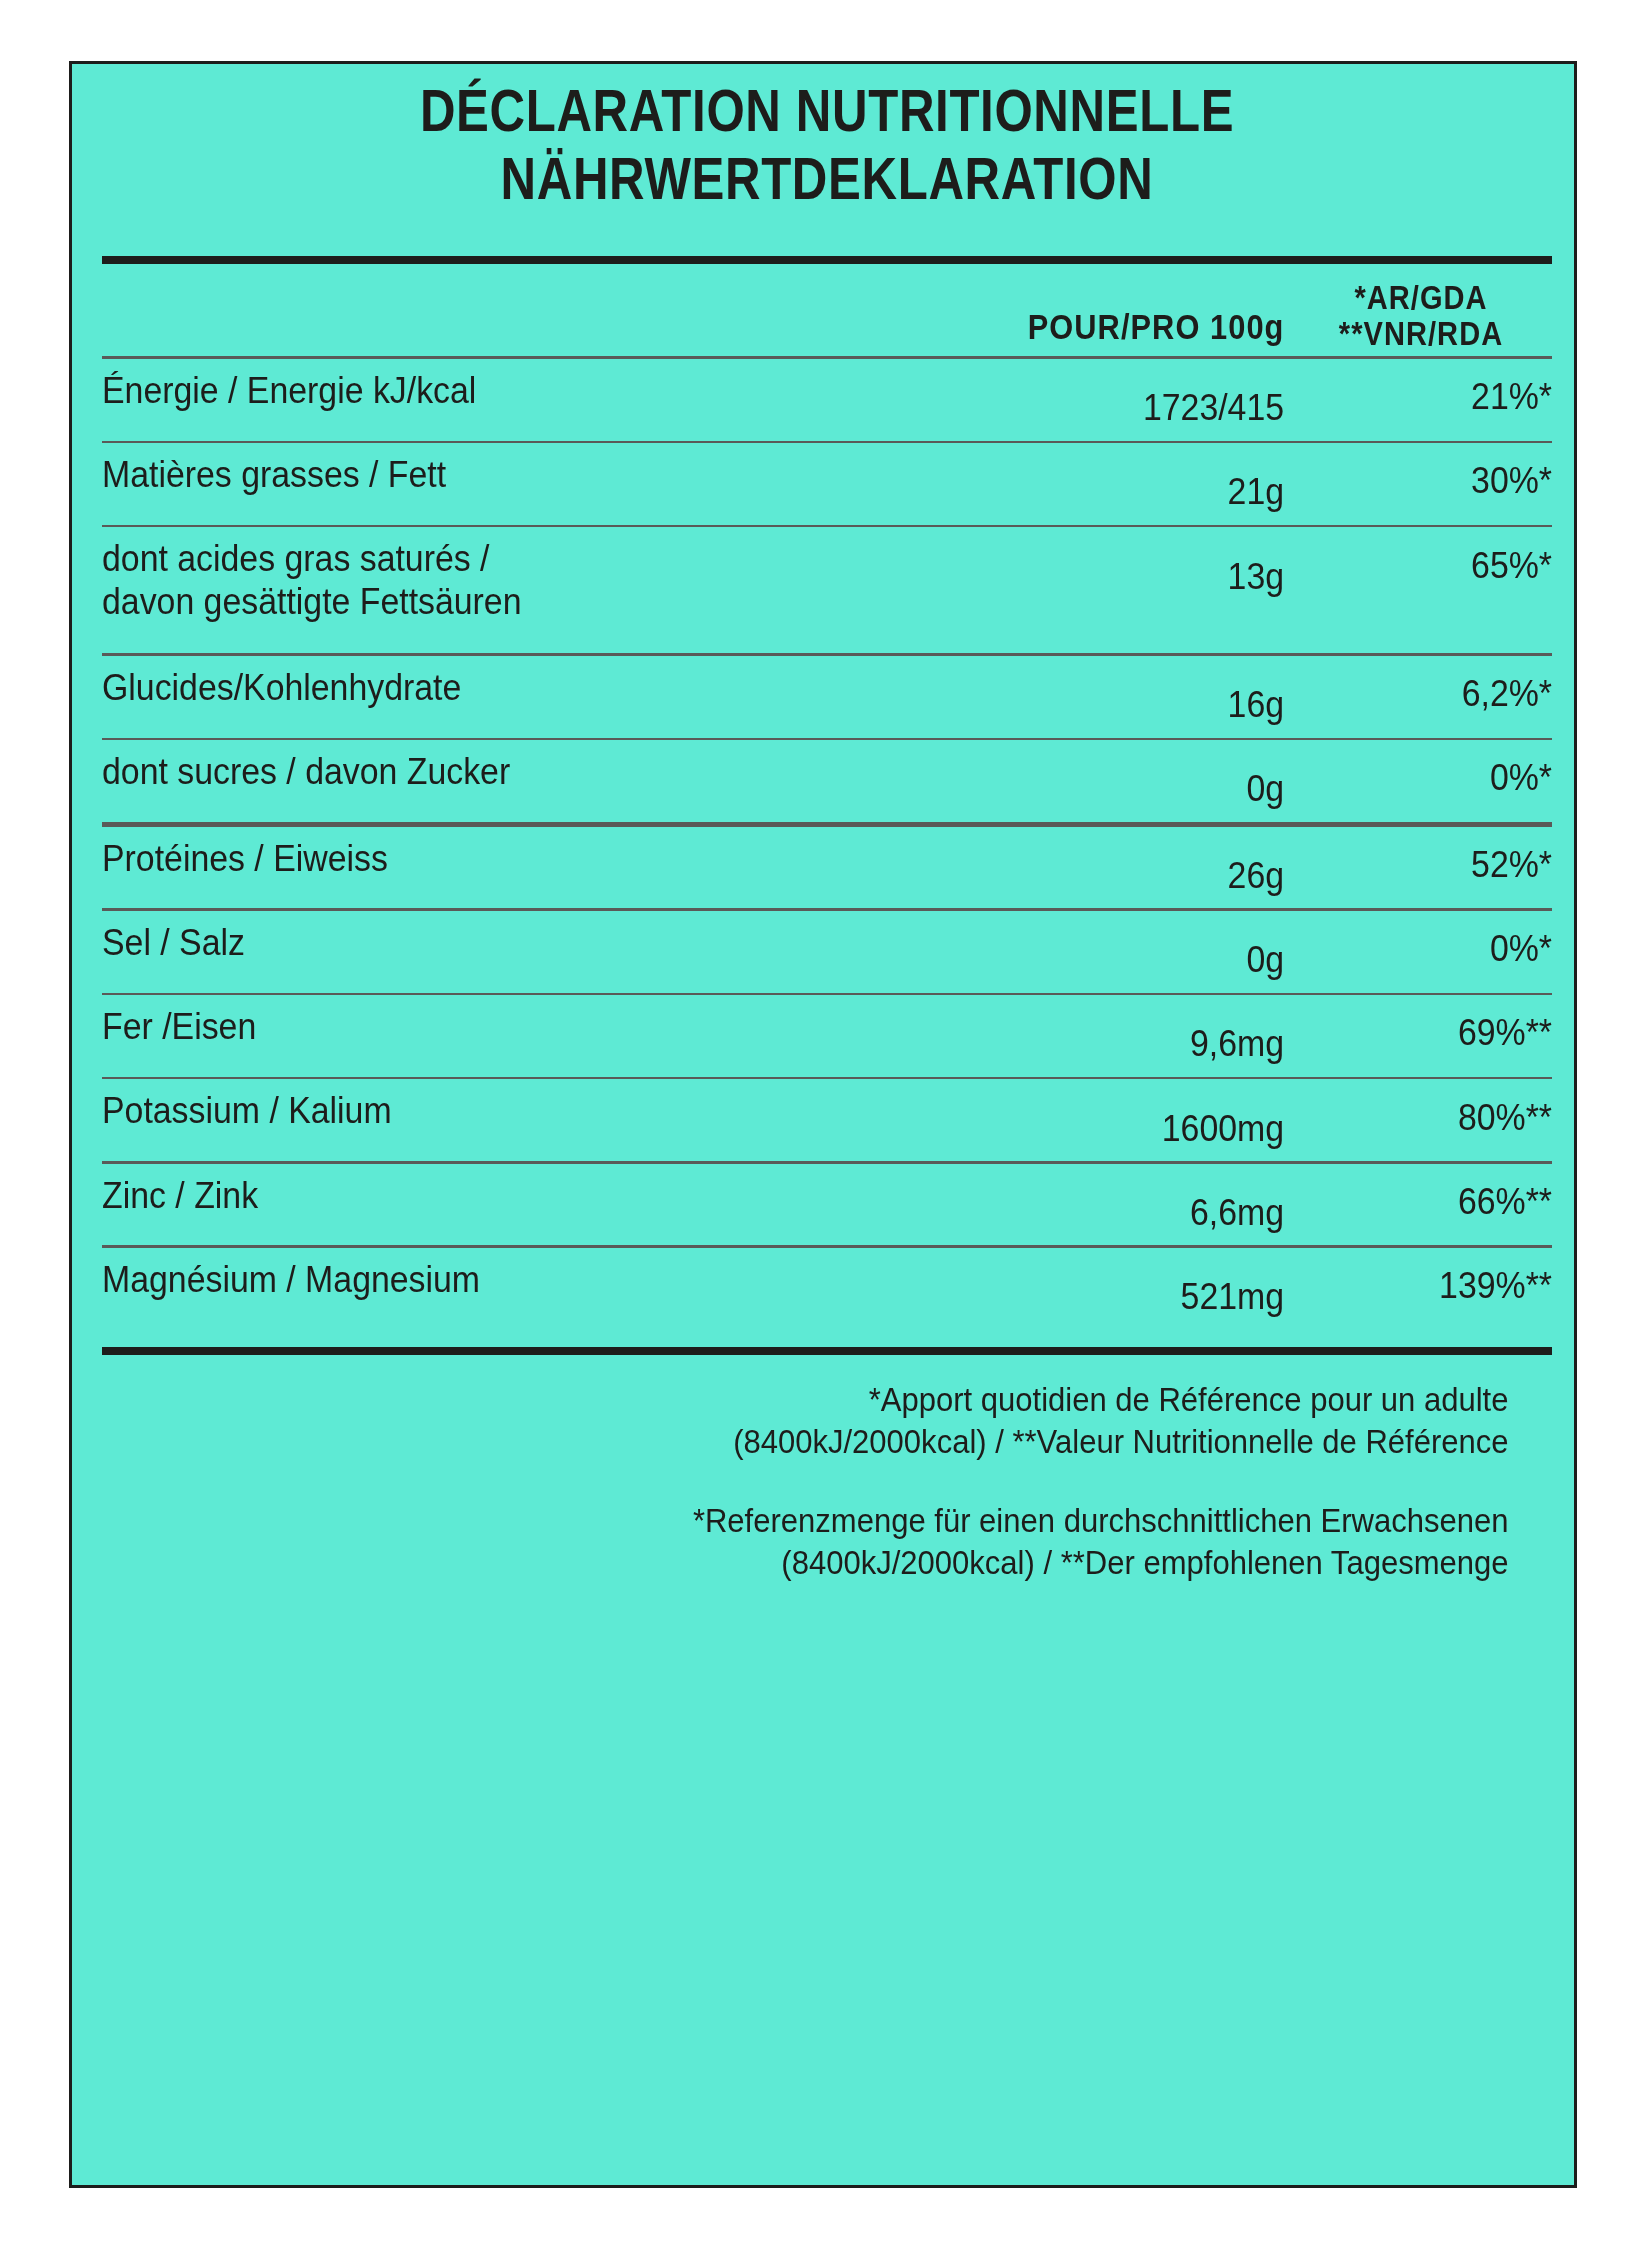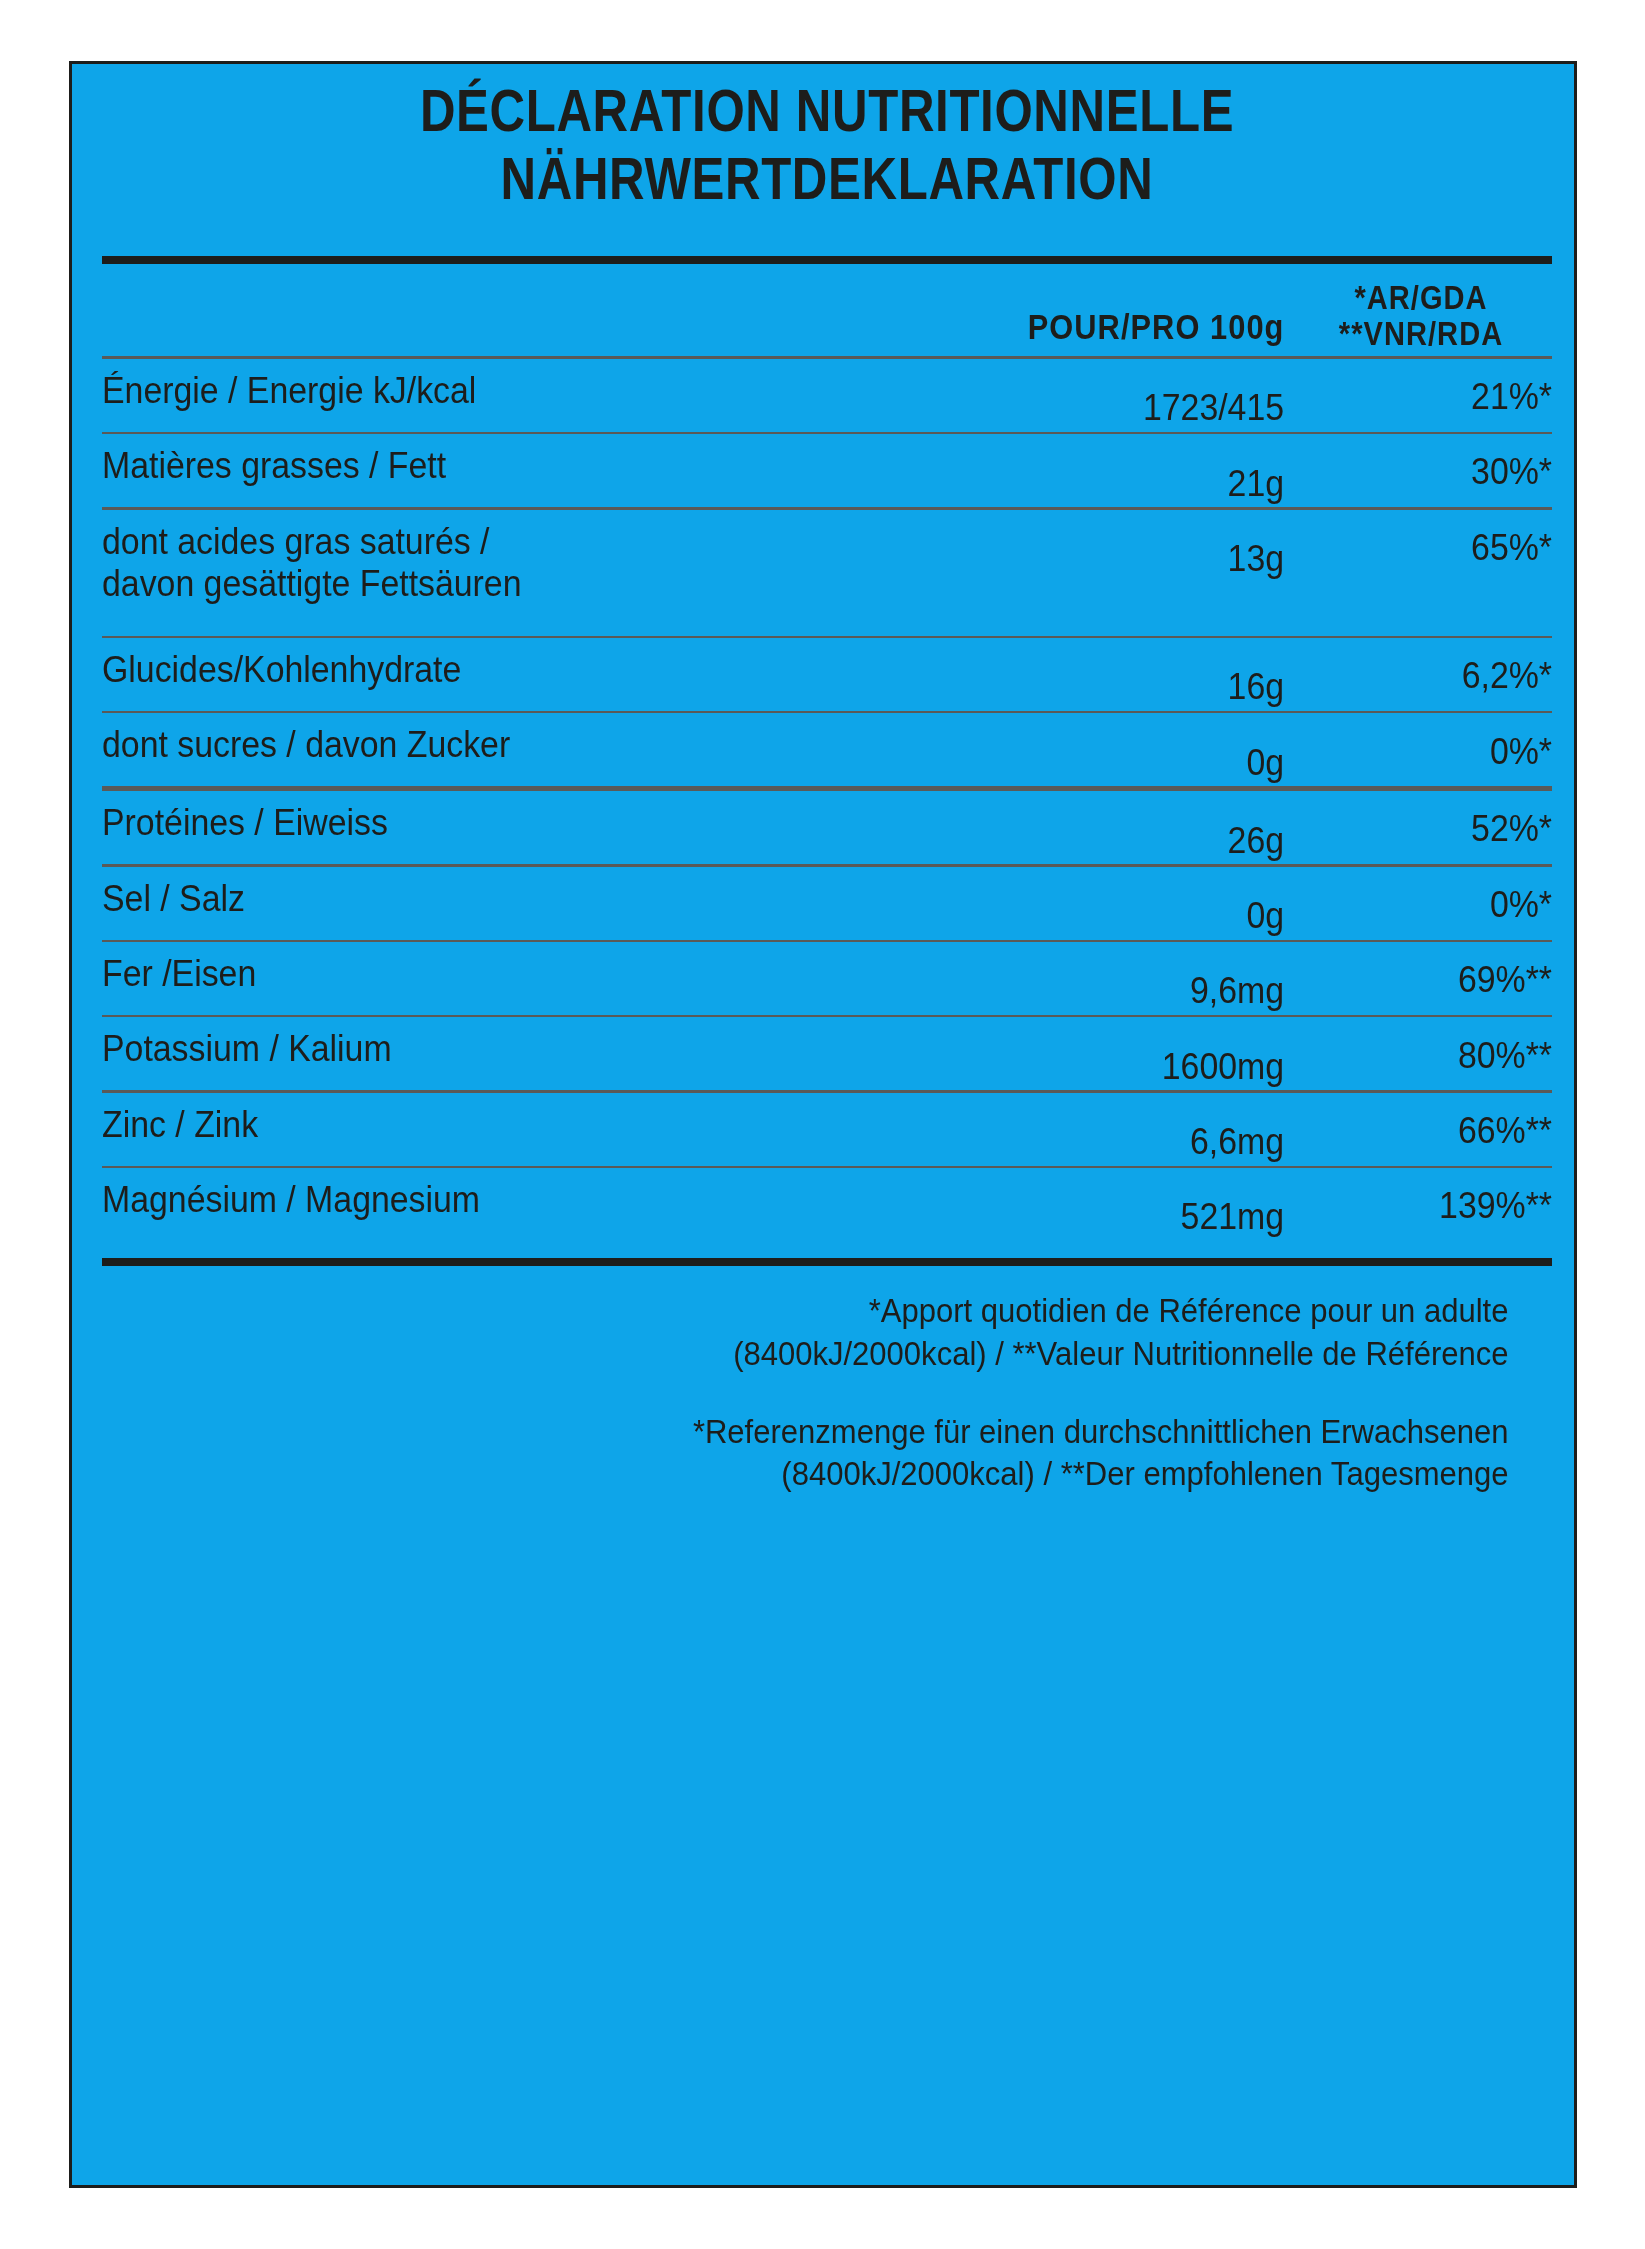--- a/index.html
+++ b/index.html
@@ -16,21 +16,21 @@
   }
 
   #label-frame {
     position: absolute;
     left: 69px;
     top: 61px;
     width: 1508px;
     height: 2127px;
     border: 3.2px solid #1d1d1b;
     box-sizing: border-box;
-    background: #0ea5e9;
+    background: #5eead4;
   }
 
   #label-inner {
     position: absolute;
     left: 30px;
     top: 0px;
     width: 1450px;
     height: 100%;
   }
 
@@ -103,21 +103,21 @@
     padding-bottom: 4.7px;
   }
   .h-rda .l2 { display: block; }
 
   
   .data-row {
     display: flex;
     align-items: flex-start;
     min-height: 73px;
     padding-top: 11px;
-    padding-bottom: 2px;
+    padding-bottom: 11px;
     box-sizing: border-box;
   }
   .cell-label {
     flex: 1 1 auto;
     font-weight: 400;
     font-size: 36px;
     line-height: 1.18;
     letter-spacing: 0px;
     transform: scaleX(0.94);
     transform-origin: left top;

